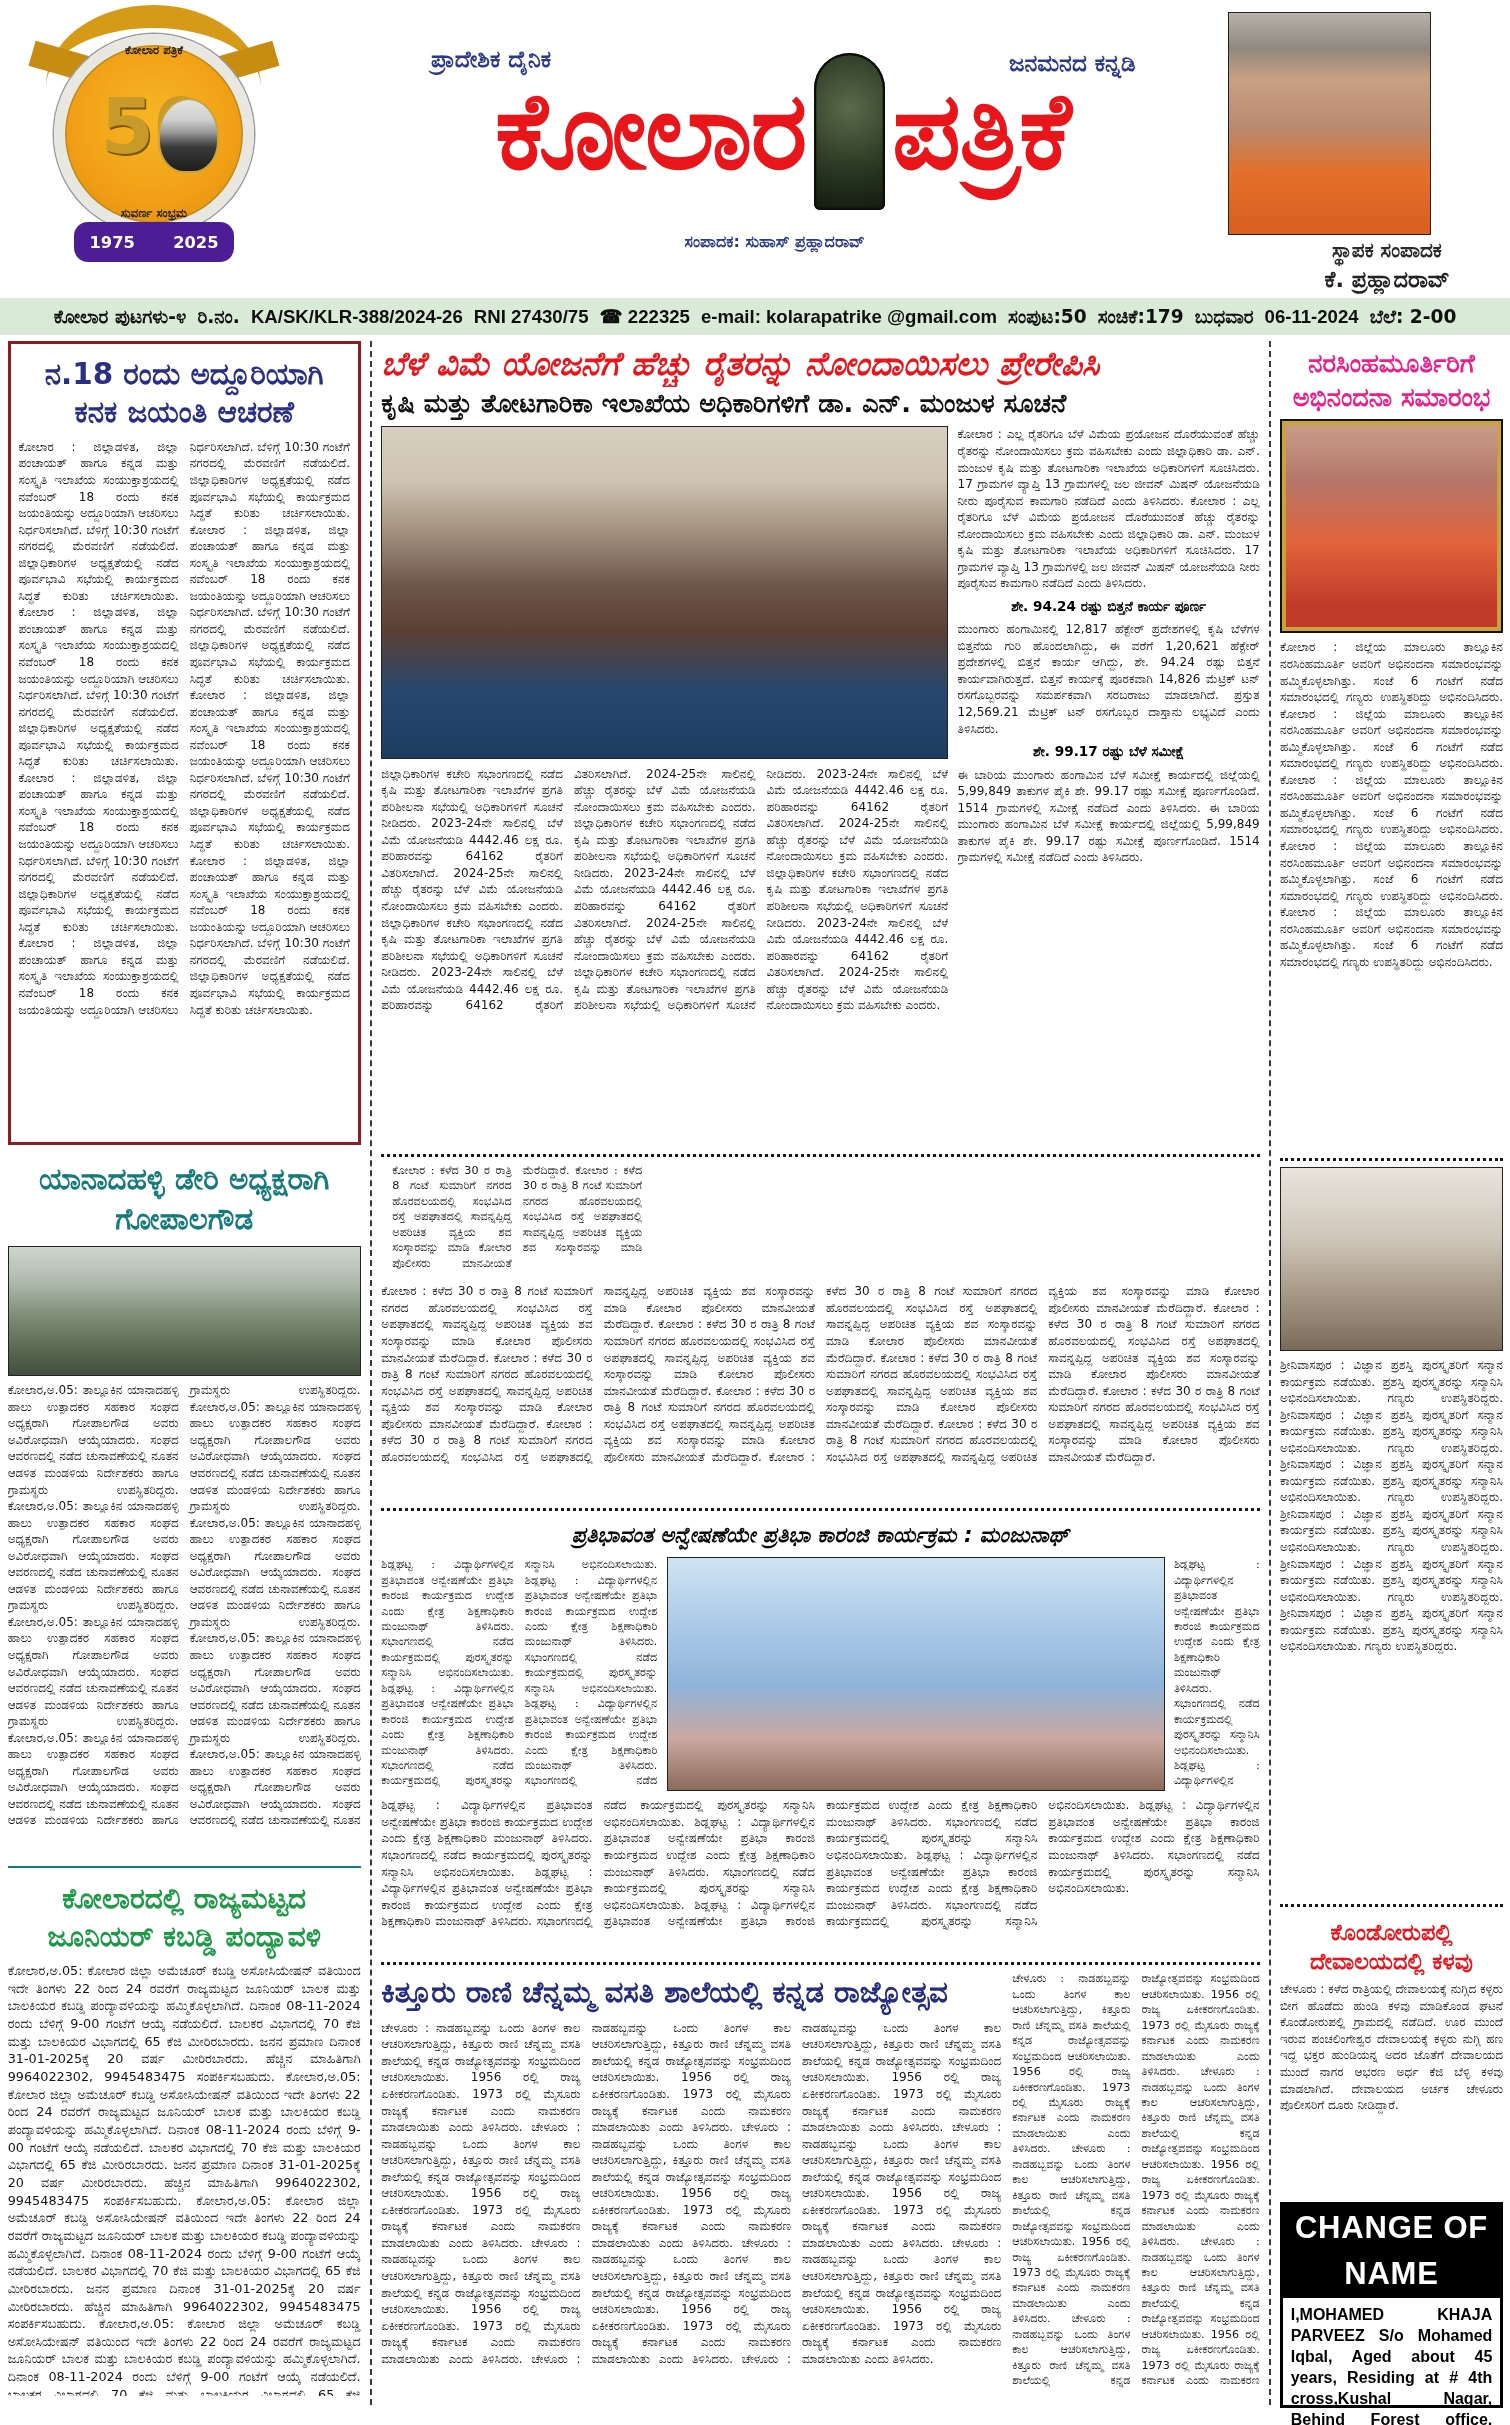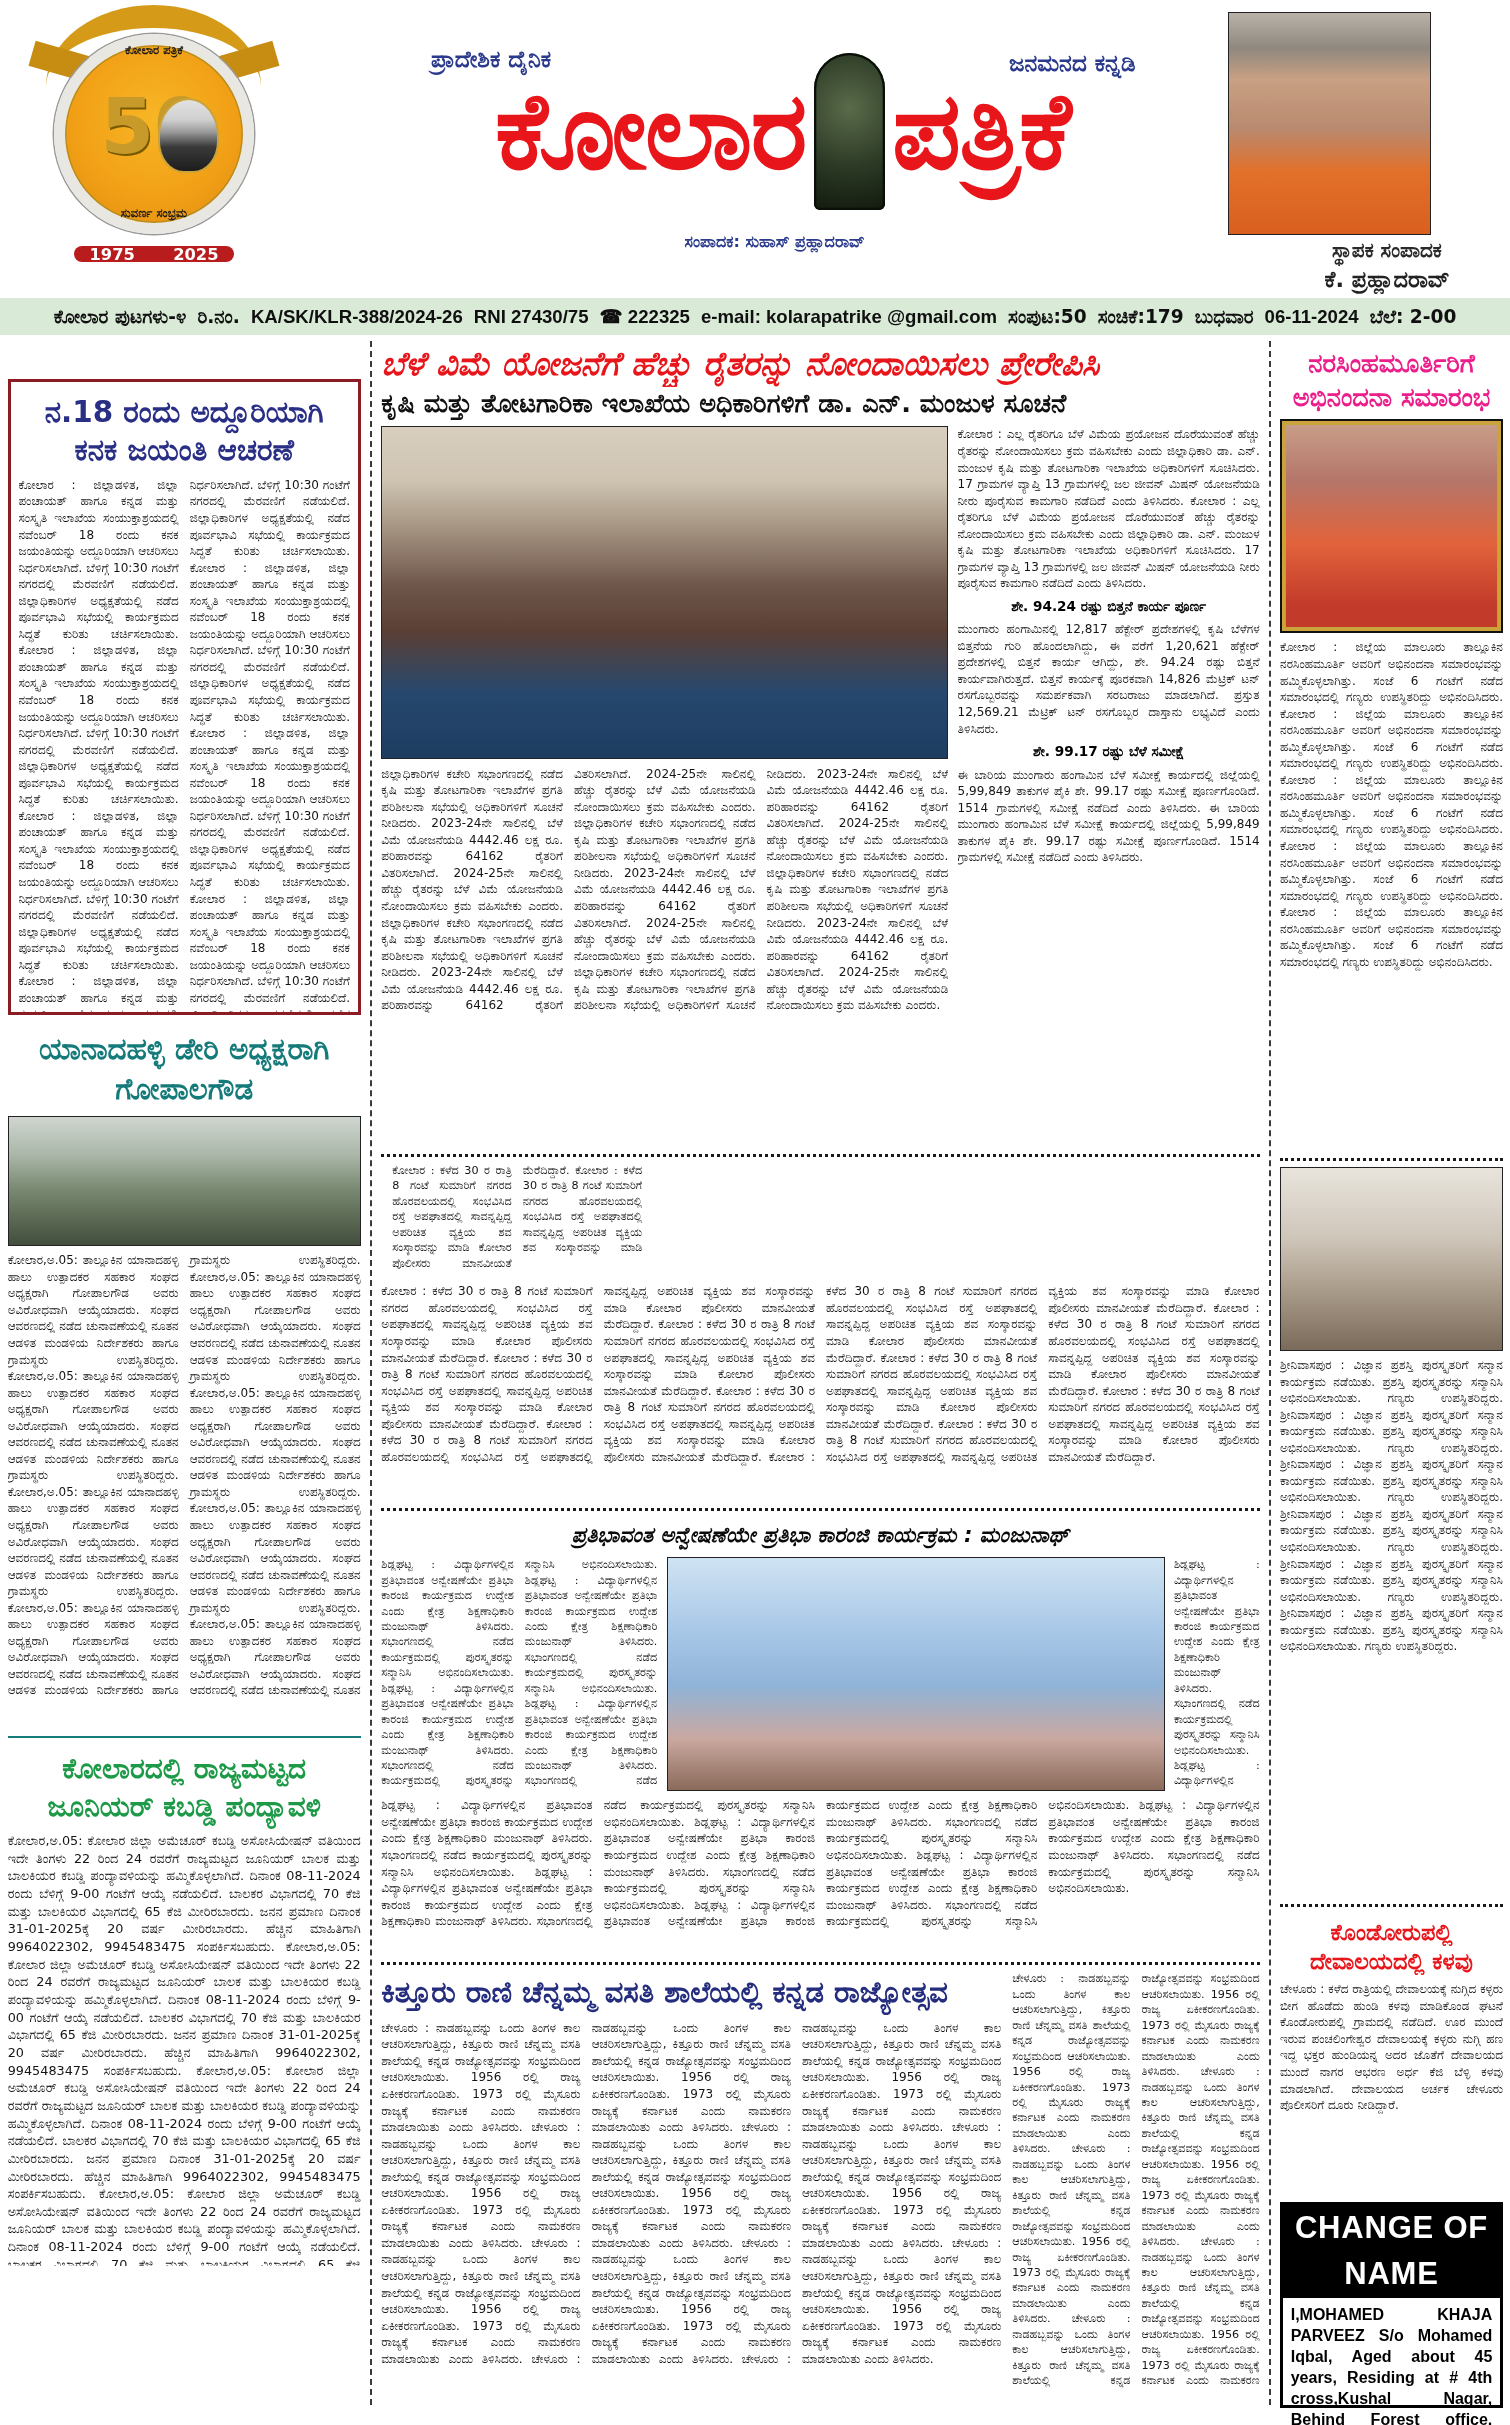--- a/index.html
+++ b/index.html
@@ -34,21 +34,21 @@
   .logo-circle{position:absolute;left:17px;top:31px;width:200px;height:200px;border-radius:50%;
                box-sizing:border-box;border:11.6px solid #e9e7e1;
                background:radial-gradient(circle at 50% 42%,#f7b625 0%,#f2a117 55%,#e08c0e 100%);
                box-shadow:0 0 0 1.5px #9a9a9a,inset 0 0 0 1.5px #b88d20;}
   .logo-ringtext{position:absolute;width:100%;text-align:center;font-size:11.6px;font-weight:bold;color:#1a1a1a;}
   .logo-50{position:absolute;left:0;width:100%;top:85px;text-align:center;font-size:77px;font-weight:bold;
            color:#c79a2a;text-shadow:1.5px 1.5px 0 #7a5a00;line-height:1;}
   .logo-face{position:absolute;left:121px;top:95px;width:57px;height:71px;border-radius:50% 50% 42% 42%;
              background:linear-gradient(180deg,#e2e2e2 0%,#cfcfcf 28%,#9a9a9a 45%,#3a3a3a 66%,#1c1c1c 100%);
              border:2.3px solid #caa33a;}
-  .logo-years{position:absolute;left:37px;right:37px;bottom:7.7px;height:16px;background:#b91c1c;border-radius:14px;
+  .logo-years{position:absolute;left:37px;right:37px;bottom:7.7px;height:40px;background:#4c1d95;border-radius:14px;
               color:#fff;font-weight:bold;font-size:16.3px;display:flex;justify-content:space-between;
               align-items:center;padding:0 15.5px;}
 
   
   .infobar{position:absolute;left:0;top:298px;width:1510px;height:37px;background:#d9ead7;
            display:flex;align-items:center;justify-content:center;gap:11px;
            font-size:18.6px;font-weight:bold;color:#101010;white-space:nowrap;}
   .infobar .latin{font-family:"Liberation Sans",sans-serif;font-weight:bold;}
 
   
@@ -151,21 +151,21 @@
     <span class="latin">e-mail: kolarapatrike @gmail.com</span>
     <span>ಸಂಪುಟ:50</span>
     <span>ಸಂಚಿಕೆ:179</span>
     <span>ಬುಧವಾರ</span>
     <span class="latin">06-11-2024</span>
     <span>ಬೆಲೆ: 2-00</span>
   </div>
 
   <section class="col col-left">
 
-    <article class="art boxed" style="height:636px;margin-top:38px;">
+    <article class="art boxed" style="height:804px;">
       <div class="h h-kanaka">ನ.18 ರಂದು ಅದ್ದೂರಿಯಾಗಿ ಕನಕ ಜಯಂತಿ ಆಚರಣೆ</div>
       <div class="body-text cols-2" style="height:682px;">ಕೋಲಾರ : ಜಿಲ್ಲಾಡಳಿತ, ಜಿಲ್ಲಾ ಪಂಚಾಯತ್ ಹಾಗೂ ಕನ್ನಡ ಮತ್ತು ಸಂಸ್ಕೃತಿ ಇಲಾಖೆಯ ಸಂಯುಕ್ತಾಶ್ರಯದಲ್ಲಿ ನವೆಂಬರ್ 18 ರಂದು ಕನಕ ಜಯಂತಿಯನ್ನು ಅದ್ದೂರಿಯಾಗಿ ಆಚರಿಸಲು ನಿರ್ಧರಿಸಲಾಗಿದೆ. ಬೆಳಿಗ್ಗೆ 10:30 ಗಂಟೆಗೆ ನಗರದಲ್ಲಿ ಮೆರವಣಿಗೆ ನಡೆಯಲಿದೆ. ಜಿಲ್ಲಾಧಿಕಾರಿಗಳ ಅಧ್ಯಕ್ಷತೆಯಲ್ಲಿ ನಡೆದ ಪೂರ್ವಭಾವಿ ಸಭೆಯಲ್ಲಿ ಕಾರ್ಯಕ್ರಮದ ಸಿದ್ಧತೆ ಕುರಿತು ಚರ್ಚಿಸಲಾಯಿತು. ಕೋಲಾರ : ಜಿಲ್ಲಾಡಳಿತ, ಜಿಲ್ಲಾ ಪಂಚಾಯತ್ ಹಾಗೂ ಕನ್ನಡ ಮತ್ತು ಸಂಸ್ಕೃತಿ ಇಲಾಖೆಯ ಸಂಯುಕ್ತಾಶ್ರಯದಲ್ಲಿ ನವೆಂಬರ್ 18 ರಂದು ಕನಕ ಜಯಂತಿಯನ್ನು ಅದ್ದೂರಿಯಾಗಿ ಆಚರಿಸಲು ನಿರ್ಧರಿಸಲಾಗಿದೆ. ಬೆಳಿಗ್ಗೆ 10:30 ಗಂಟೆಗೆ ನಗರದಲ್ಲಿ ಮೆರವಣಿಗೆ ನಡೆಯಲಿದೆ. ಜಿಲ್ಲಾಧಿಕಾರಿಗಳ ಅಧ್ಯಕ್ಷತೆಯಲ್ಲಿ ನಡೆದ ಪೂರ್ವಭಾವಿ ಸಭೆಯಲ್ಲಿ ಕಾರ್ಯಕ್ರಮದ ಸಿದ್ಧತೆ ಕುರಿತು ಚರ್ಚಿಸಲಾಯಿತು. ಕೋಲಾರ : ಜಿಲ್ಲಾಡಳಿತ, ಜಿಲ್ಲಾ ಪಂಚಾಯತ್ ಹಾಗೂ ಕನ್ನಡ ಮತ್ತು ಸಂಸ್ಕೃತಿ ಇಲಾಖೆಯ ಸಂಯುಕ್ತಾಶ್ರಯದಲ್ಲಿ ನವೆಂಬರ್ 18 ರಂದು ಕನಕ ಜಯಂತಿಯನ್ನು ಅದ್ದೂರಿಯಾಗಿ ಆಚರಿಸಲು ನಿರ್ಧರಿಸಲಾಗಿದೆ. ಬೆಳಿಗ್ಗೆ 10:30 ಗಂಟೆಗೆ ನಗರದಲ್ಲಿ ಮೆರವಣಿಗೆ ನಡೆಯಲಿದೆ. ಜಿಲ್ಲಾಧಿಕಾರಿಗಳ ಅಧ್ಯಕ್ಷತೆಯಲ್ಲಿ ನಡೆದ ಪೂರ್ವಭಾವಿ ಸಭೆಯಲ್ಲಿ ಕಾರ್ಯಕ್ರಮದ ಸಿದ್ಧತೆ ಕುರಿತು ಚರ್ಚಿಸಲಾಯಿತು. ಕೋಲಾರ : ಜಿಲ್ಲಾಡಳಿತ, ಜಿಲ್ಲಾ ಪಂಚಾಯತ್ ಹಾಗೂ ಕನ್ನಡ ಮತ್ತು ಸಂಸ್ಕೃತಿ ಇಲಾಖೆಯ ಸಂಯುಕ್ತಾಶ್ರಯದಲ್ಲಿ ನವೆಂಬರ್ 18 ರಂದು ಕನಕ ಜಯಂತಿಯನ್ನು ಅದ್ದೂರಿಯಾಗಿ ಆಚರಿಸಲು ನಿರ್ಧರಿಸಲಾಗಿದೆ. ಬೆಳಿಗ್ಗೆ 10:30 ಗಂಟೆಗೆ ನಗರದಲ್ಲಿ ಮೆರವಣಿಗೆ ನಡೆಯಲಿದೆ. ಜಿಲ್ಲಾಧಿಕಾರಿಗಳ ಅಧ್ಯಕ್ಷತೆಯಲ್ಲಿ ನಡೆದ ಪೂರ್ವಭಾವಿ ಸಭೆಯಲ್ಲಿ ಕಾರ್ಯಕ್ರಮದ ಸಿದ್ಧತೆ ಕುರಿತು ಚರ್ಚಿಸಲಾಯಿತು. ಕೋಲಾರ : ಜಿಲ್ಲಾಡಳಿತ, ಜಿಲ್ಲಾ ಪಂಚಾಯತ್ ಹಾಗೂ ಕನ್ನಡ ಮತ್ತು ಸಂಸ್ಕೃತಿ ಇಲಾಖೆಯ ಸಂಯುಕ್ತಾಶ್ರಯದಲ್ಲಿ ನವೆಂಬರ್ 18 ರಂದು ಕನಕ ಜಯಂತಿಯನ್ನು ಅದ್ದೂರಿಯಾಗಿ ಆಚರಿಸಲು ನಿರ್ಧರಿಸಲಾಗಿದೆ. ಬೆಳಿಗ್ಗೆ 10:30 ಗಂಟೆಗೆ ನಗರದಲ್ಲಿ ಮೆರವಣಿಗೆ ನಡೆಯಲಿದೆ. ಜಿಲ್ಲಾಧಿಕಾರಿಗಳ ಅಧ್ಯಕ್ಷತೆಯಲ್ಲಿ ನಡೆದ ಪೂರ್ವಭಾವಿ ಸಭೆಯಲ್ಲಿ ಕಾರ್ಯಕ್ರಮದ ಸಿದ್ಧತೆ ಕುರಿತು ಚರ್ಚಿಸಲಾಯಿತು. ಕೋಲಾರ : ಜಿಲ್ಲಾಡಳಿತ, ಜಿಲ್ಲಾ ಪಂಚಾಯತ್ ಹಾಗೂ ಕನ್ನಡ ಮತ್ತು ಸಂಸ್ಕೃತಿ ಇಲಾಖೆಯ ಸಂಯುಕ್ತಾಶ್ರಯದಲ್ಲಿ ನವೆಂಬರ್ 18 ರಂದು ಕನಕ ಜಯಂತಿಯನ್ನು ಅದ್ದೂರಿಯಾಗಿ ಆಚರಿಸಲು ನಿರ್ಧರಿಸಲಾಗಿದೆ. ಬೆಳಿಗ್ಗೆ 10:30 ಗಂಟೆಗೆ ನಗರದಲ್ಲಿ ಮೆರವಣಿಗೆ ನಡೆಯಲಿದೆ. ಜಿಲ್ಲಾಧಿಕಾರಿಗಳ ಅಧ್ಯಕ್ಷತೆಯಲ್ಲಿ ನಡೆದ ಪೂರ್ವಭಾವಿ ಸಭೆಯಲ್ಲಿ ಕಾರ್ಯಕ್ರಮದ ಸಿದ್ಧತೆ ಕುರಿತು ಚರ್ಚಿಸಲಾಯಿತು. ಕೋಲಾರ : ಜಿಲ್ಲಾಡಳಿತ, ಜಿಲ್ಲಾ ಪಂಚಾಯತ್ ಹಾಗೂ ಕನ್ನಡ ಮತ್ತು ಸಂಸ್ಕೃತಿ ಇಲಾಖೆಯ ಸಂಯುಕ್ತಾಶ್ರಯದಲ್ಲಿ ನವೆಂಬರ್ 18 ರಂದು ಕನಕ ಜಯಂತಿಯನ್ನು ಅದ್ದೂರಿಯಾಗಿ ಆಚರಿಸಲು ನಿರ್ಧರಿಸಲಾಗಿದೆ. ಬೆಳಿಗ್ಗೆ 10:30 ಗಂಟೆಗೆ ನಗರದಲ್ಲಿ ಮೆರವಣಿಗೆ ನಡೆಯಲಿದೆ. ಜಿಲ್ಲಾಧಿಕಾರಿಗಳ ಅಧ್ಯಕ್ಷತೆಯಲ್ಲಿ ನಡೆದ ಪೂರ್ವಭಾವಿ ಸಭೆಯಲ್ಲಿ ಕಾರ್ಯಕ್ರಮದ ಸಿದ್ಧತೆ ಕುರಿತು ಚರ್ಚಿಸಲಾಯಿತು.</div>
     </article>
 
     <article class="art" style="height:707px;margin-top:9.3px;">
       <div class="h h-dairy">ಯಾನಾದಹಳ್ಳಿ ಡೇರಿ ಅಧ್ಯಕ್ಷರಾಗಿ ಗೋಪಾಲಗೌಡ</div>
       <div class="photo ph-dairy" style="height:130px;"></div>
       <div class="body-text cols-2" style="height:456px;margin-top:6.2px;">ಕೋಲಾರ,ಅ.05: ತಾಲ್ಲೂಕಿನ ಯಾನಾದಹಳ್ಳಿ ಹಾಲು ಉತ್ಪಾದಕರ ಸಹಕಾರ ಸಂಘದ ಅಧ್ಯಕ್ಷರಾಗಿ ಗೋಪಾಲಗೌಡ ಅವರು ಅವಿರೋಧವಾಗಿ ಆಯ್ಕೆಯಾದರು. ಸಂಘದ ಆವರಣದಲ್ಲಿ ನಡೆದ ಚುನಾವಣೆಯಲ್ಲಿ ನೂತನ ಆಡಳಿತ ಮಂಡಳಿಯ ನಿರ್ದೇಶಕರು ಹಾಗೂ ಗ್ರಾಮಸ್ಥರು ಉಪಸ್ಥಿತರಿದ್ದರು. ಕೋಲಾರ,ಅ.05: ತಾಲ್ಲೂಕಿನ ಯಾನಾದಹಳ್ಳಿ ಹಾಲು ಉತ್ಪಾದಕರ ಸಹಕಾರ ಸಂಘದ ಅಧ್ಯಕ್ಷರಾಗಿ ಗೋಪಾಲಗೌಡ ಅವರು ಅವಿರೋಧವಾಗಿ ಆಯ್ಕೆಯಾದರು. ಸಂಘದ ಆವರಣದಲ್ಲಿ ನಡೆದ ಚುನಾವಣೆಯಲ್ಲಿ ನೂತನ ಆಡಳಿತ ಮಂಡಳಿಯ ನಿರ್ದೇಶಕರು ಹಾಗೂ ಗ್ರಾಮಸ್ಥರು ಉಪಸ್ಥಿತರಿದ್ದರು. ಕೋಲಾರ,ಅ.05: ತಾಲ್ಲೂಕಿನ ಯಾನಾದಹಳ್ಳಿ ಹಾಲು ಉತ್ಪಾದಕರ ಸಹಕಾರ ಸಂಘದ ಅಧ್ಯಕ್ಷರಾಗಿ ಗೋಪಾಲಗೌಡ ಅವರು ಅವಿರೋಧವಾಗಿ ಆಯ್ಕೆಯಾದರು. ಸಂಘದ ಆವರಣದಲ್ಲಿ ನಡೆದ ಚುನಾವಣೆಯಲ್ಲಿ ನೂತನ ಆಡಳಿತ ಮಂಡಳಿಯ ನಿರ್ದೇಶಕರು ಹಾಗೂ ಗ್ರಾಮಸ್ಥರು ಉಪಸ್ಥಿತರಿದ್ದರು. ಕೋಲಾರ,ಅ.05: ತಾಲ್ಲೂಕಿನ ಯಾನಾದಹಳ್ಳಿ ಹಾಲು ಉತ್ಪಾದಕರ ಸಹಕಾರ ಸಂಘದ ಅಧ್ಯಕ್ಷರಾಗಿ ಗೋಪಾಲಗೌಡ ಅವರು ಅವಿರೋಧವಾಗಿ ಆಯ್ಕೆಯಾದರು. ಸಂಘದ ಆವರಣದಲ್ಲಿ ನಡೆದ ಚುನಾವಣೆಯಲ್ಲಿ ನೂತನ ಆಡಳಿತ ಮಂಡಳಿಯ ನಿರ್ದೇಶಕರು ಹಾಗೂ ಗ್ರಾಮಸ್ಥರು ಉಪಸ್ಥಿತರಿದ್ದರು. ಕೋಲಾರ,ಅ.05: ತಾಲ್ಲೂಕಿನ ಯಾನಾದಹಳ್ಳಿ ಹಾಲು ಉತ್ಪಾದಕರ ಸಹಕಾರ ಸಂಘದ ಅಧ್ಯಕ್ಷರಾಗಿ ಗೋಪಾಲಗೌಡ ಅವರು ಅವಿರೋಧವಾಗಿ ಆಯ್ಕೆಯಾದರು. ಸಂಘದ ಆವರಣದಲ್ಲಿ ನಡೆದ ಚುನಾವಣೆಯಲ್ಲಿ ನೂತನ ಆಡಳಿತ ಮಂಡಳಿಯ ನಿರ್ದೇಶಕರು ಹಾಗೂ ಗ್ರಾಮಸ್ಥರು ಉಪಸ್ಥಿತರಿದ್ದರು. ಕೋಲಾರ,ಅ.05: ತಾಲ್ಲೂಕಿನ ಯಾನಾದಹಳ್ಳಿ ಹಾಲು ಉತ್ಪಾದಕರ ಸಹಕಾರ ಸಂಘದ ಅಧ್ಯಕ್ಷರಾಗಿ ಗೋಪಾಲಗೌಡ ಅವರು ಅವಿರೋಧವಾಗಿ ಆಯ್ಕೆಯಾದರು. ಸಂಘದ ಆವರಣದಲ್ಲಿ ನಡೆದ ಚುನಾವಣೆಯಲ್ಲಿ ನೂತನ ಆಡಳಿತ ಮಂಡಳಿಯ ನಿರ್ದೇಶಕರು ಹಾಗೂ ಗ್ರಾಮಸ್ಥರು ಉಪಸ್ಥಿತರಿದ್ದರು. ಕೋಲಾರ,ಅ.05: ತಾಲ್ಲೂಕಿನ ಯಾನಾದಹಳ್ಳಿ ಹಾಲು ಉತ್ಪಾದಕರ ಸಹಕಾರ ಸಂಘದ ಅಧ್ಯಕ್ಷರಾಗಿ ಗೋಪಾಲಗೌಡ ಅವರು ಅವಿರೋಧವಾಗಿ ಆಯ್ಕೆಯಾದರು. ಸಂಘದ ಆವರಣದಲ್ಲಿ ನಡೆದ ಚುನಾವಣೆಯಲ್ಲಿ ನೂತನ ಆಡಳಿತ ಮಂಡಳಿಯ ನಿರ್ದೇಶಕರು ಹಾಗೂ ಗ್ರಾಮಸ್ಥರು ಉಪಸ್ಥಿತರಿದ್ದರು. ಕೋಲಾರ,ಅ.05: ತಾಲ್ಲೂಕಿನ ಯಾನಾದಹಳ್ಳಿ ಹಾಲು ಉತ್ಪಾದಕರ ಸಹಕಾರ ಸಂಘದ ಅಧ್ಯಕ್ಷರಾಗಿ ಗೋಪಾಲಗೌಡ ಅವರು ಅವಿರೋಧವಾಗಿ ಆಯ್ಕೆಯಾದರು. ಸಂಘದ ಆವರಣದಲ್ಲಿ ನಡೆದ ಚುನಾವಣೆಯಲ್ಲಿ ನೂತನ ಆಡಳಿತ ಮಂಡಳಿಯ ನಿರ್ದೇಶಕರು ಹಾಗೂ ಗ್ರಾಮಸ್ಥರು ಉಪಸ್ಥಿತರಿದ್ದರು.</div>
     </article>
 

